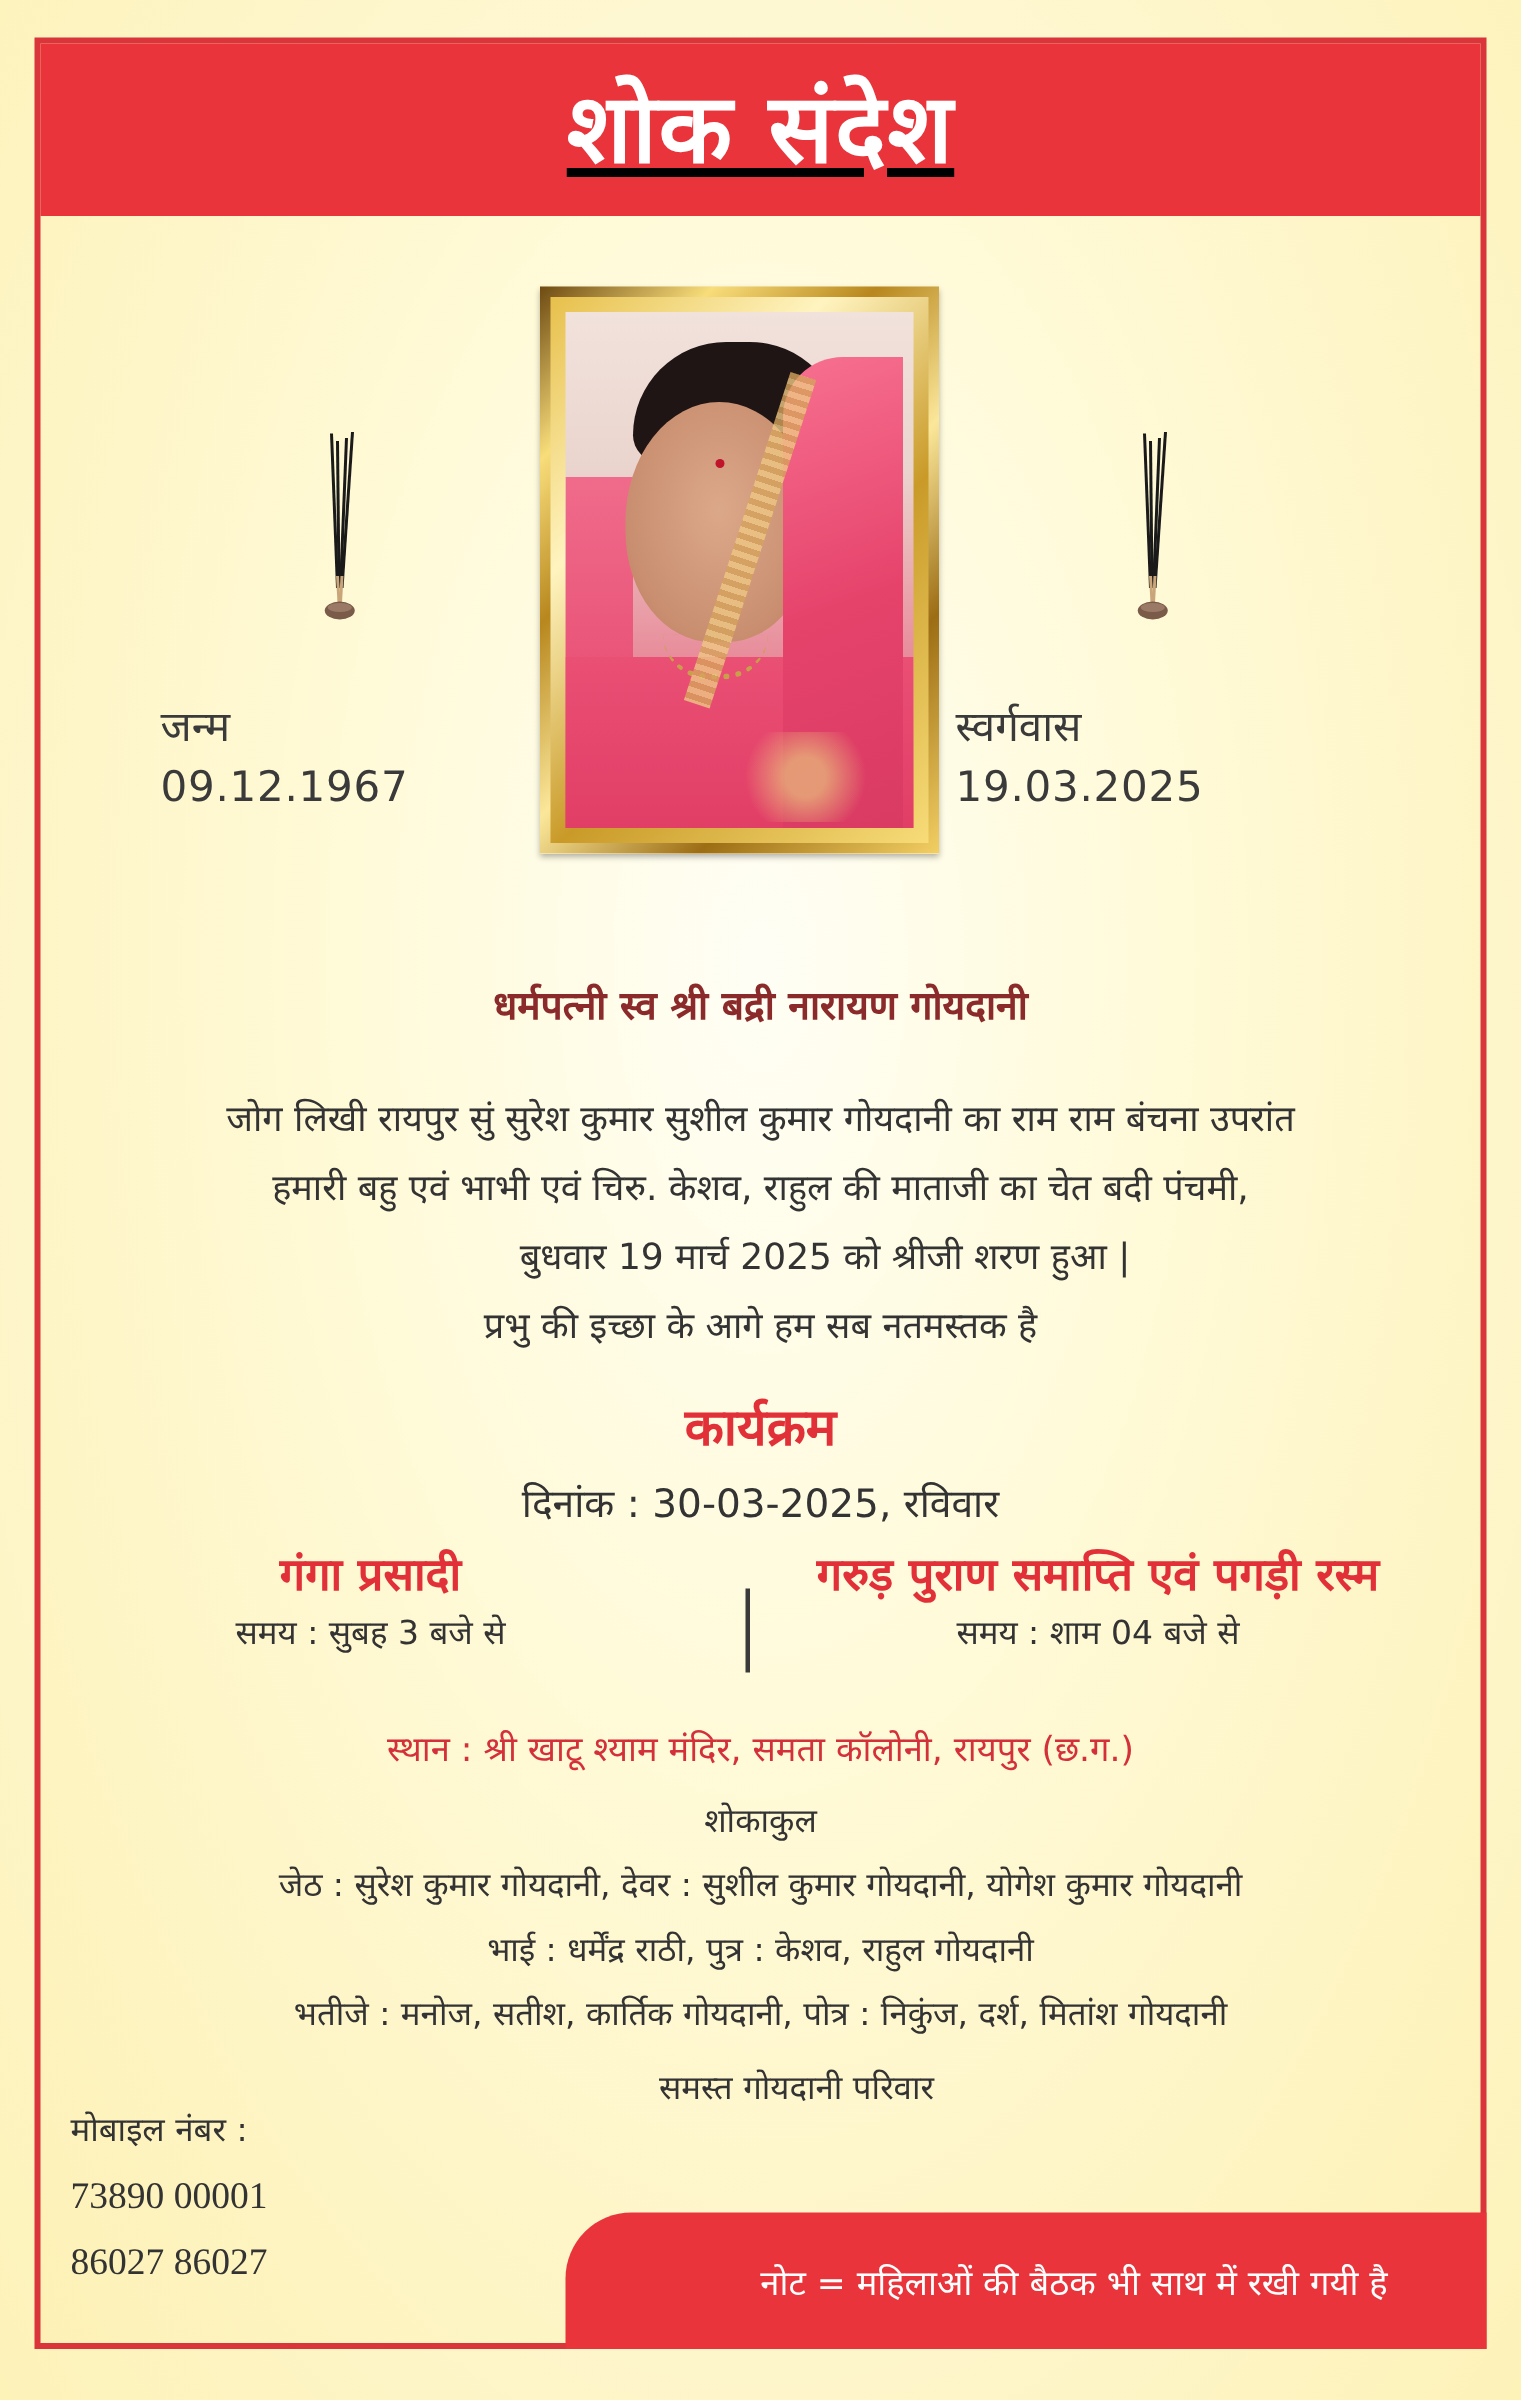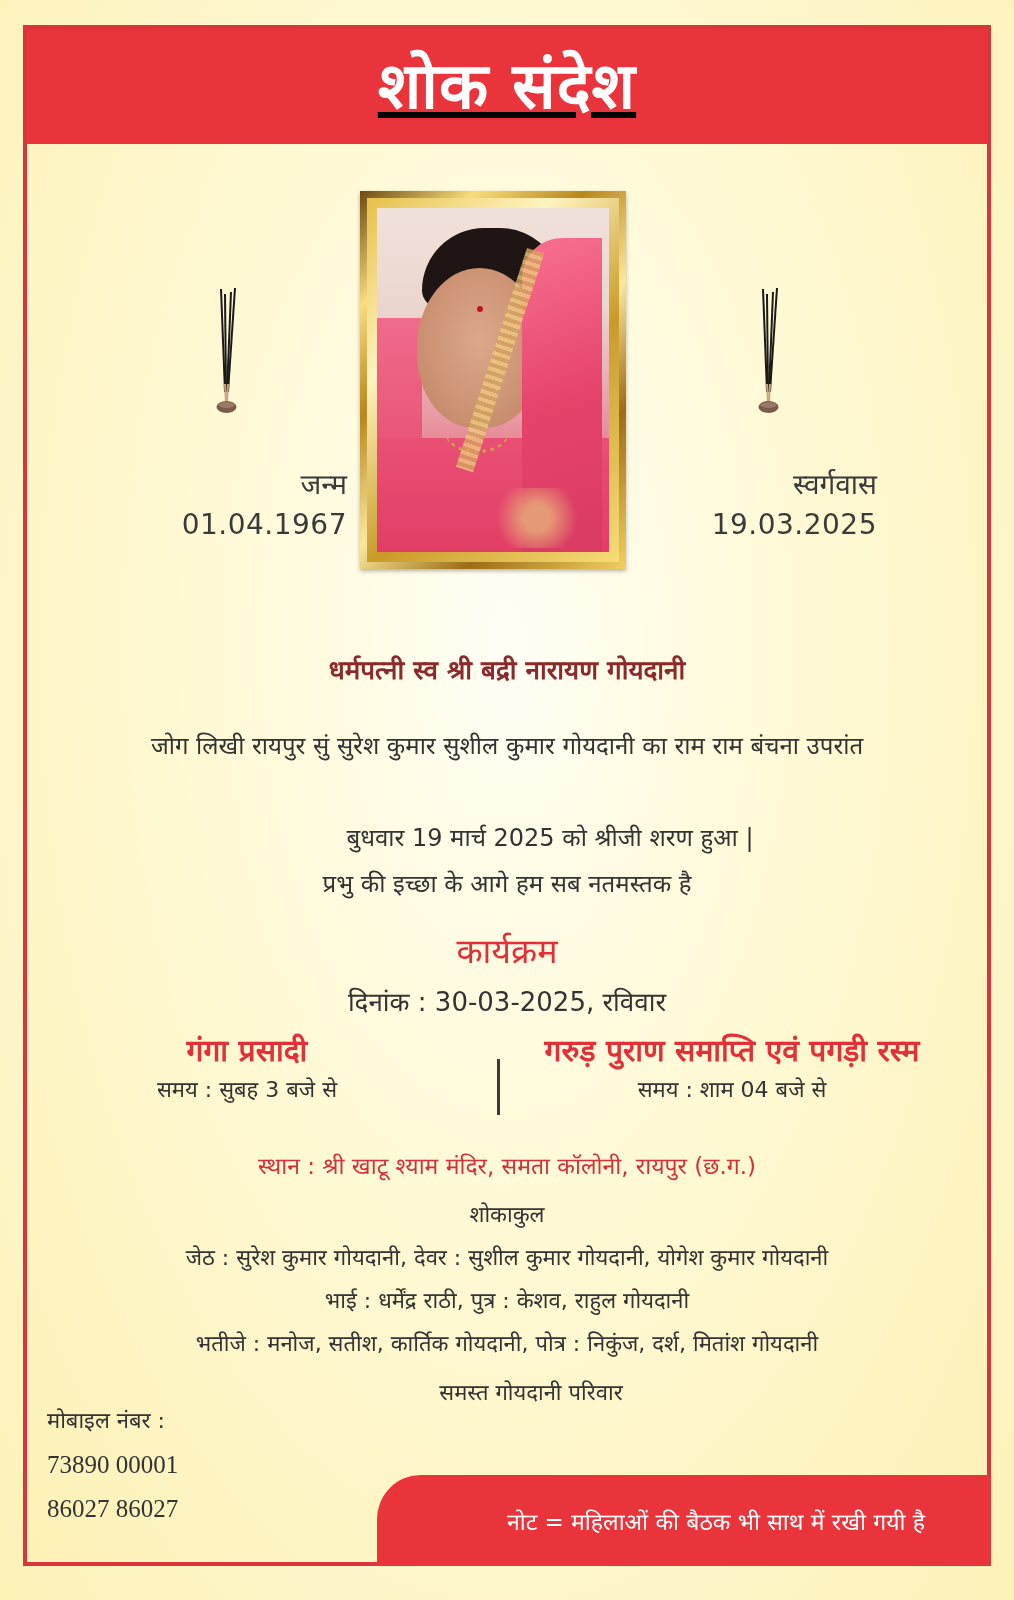--- a/index.html
+++ b/index.html
@@ -80,39 +80,39 @@
     }
     .photo .necklace {
       position: absolute; left: 65px; top: 215px; width: 70px; height: 30px;
       border-bottom: 4px dotted #c8a049; border-radius: 0 0 40px 40px;
     }
     
     .incense {
       position: absolute; width: 40px; height: 130px;
     }
     .side-block {
-      position: absolute; width: 240px; text-align: right; color: #333333;
+      position: absolute; width: 240px; text-align: left; color: #333333;
     }
     .side-label {
       font-family: "DejaVu Sans", sans-serif; font-size: 28px; line-height: 40px; color: #3a3a3a;
     }
     .side-date {
       font-family: "DejaVu Sans", sans-serif; font-size: 28px; line-height: 40px; color: #3a3a3a; letter-spacing: 0.5px;
     }
     .name-line {
       position: absolute; left: 0; width: 100%; text-align: center;
       color: #8b2a2a; font-family: "DejaVu Sans", sans-serif; font-weight: bold; font-size: 26px;
     }
     .body-text {
       position: absolute; left: 0; width: 100%; text-align: center;
       color: #333333; font-family: "DejaVu Sans", sans-serif; font-size: 24px; line-height: 46px;
     }
     .program-title {
       position: absolute; left: 0; width: 100%; text-align: center;
-      color: #e23038; font-family: "DejaVu Sans", sans-serif; font-weight: normal; font-size: 34px;
+      color: #e23038; font-family: "DejaVu Sans", sans-serif; font-weight: bold; font-size: 34px;
     }
     .program-date {
       position: absolute; left: 0; width: 100%; text-align: center;
       color: #333333; font-family: "DejaVu Sans", sans-serif; font-size: 26px;
     }
     .event {
       position: absolute; text-align: center;
     }
     .event-title {
       color: #e23038; font-family: "DejaVu Sans", sans-serif; font-weight: bold; font-size: 30px; line-height: 44px;
@@ -172,21 +172,21 @@
       <line x1="24" y1="8" x2="20" y2="108" stroke="#1a1a1a" stroke-width="2"></line>
       <line x1="28" y1="4" x2="21" y2="108" stroke="#1a1a1a" stroke-width="2"></line>
       <line x1="18" y1="100" x2="19" y2="118" stroke="#c9a57a" stroke-width="2"></line>
       <line x1="21" y1="100" x2="20" y2="118" stroke="#c9a57a" stroke-width="2"></line>
       <ellipse cx="19.5" cy="123" rx="10" ry="6" fill="#7a5a48"></ellipse>
       <ellipse cx="19.5" cy="121" rx="8" ry="3" fill="#9a7a66"></ellipse>
     </svg>
 
     <div class="side-block" style="left:80px; top:436px;">
       <div class="side-label">जन्म</div>
-      <div class="side-date">01.04.1967</div>
+      <div class="side-date">09.12.1967</div>
     </div>
 
     <div class="side-block" style="left:610px; top:436px;">
       <div class="side-label">स्वर्गवास</div>
       <div class="side-date">19.03.2025</div>
     </div>
 
     <div class="photo-frame">
       <div class="photo-inner-border">
         <div class="photo">
@@ -199,20 +199,21 @@
           <div class="dupatta-right"></div>
           <div class="dupatta-edge"></div>
           <div class="embroidery"></div>
         </div>
       </div>
     </div>
 
     <div class="name-line" style="top:622px;">धर्मपत्नी स्व श्री बद्री नारायण गोयदानी</div>
 
     <div class="body-text" style="top:694px;">जोग लिखी रायपुर सुं सुरेश कुमार सुशील कुमार गोयदानी का राम राम बंचना उपरांत</div>
+    <div class="body-text" style="top:740px;">हमारी बहु एवं भाभी एवं चिरु. केशव, राहुल की माताजी का चेत बदी पंचमी,</div>
     <div class="body-text" style="top:786px;margin-left:43px;">बुधवार 19  मार्च 2025 को श्रीजी शरण हुआ |</div>
     <div class="body-text" style="top:832px;">प्रभु की इच्छा के आगे हम सब नतमस्तक है</div>
 
     <div class="program-title" style="top:898px;">कार्यक्रम</div>
     <div class="program-date" style="top:954px;">दिनांक : 30-03-2025, रविवार</div>
 
     <div class="event" style="left:60px; top:1000px; width:320px;">
       <div class="event-title">गंगा प्रसादी</div>
       <div class="event-time">समय :  सुबह 3 बजे से</div>
     </div>

